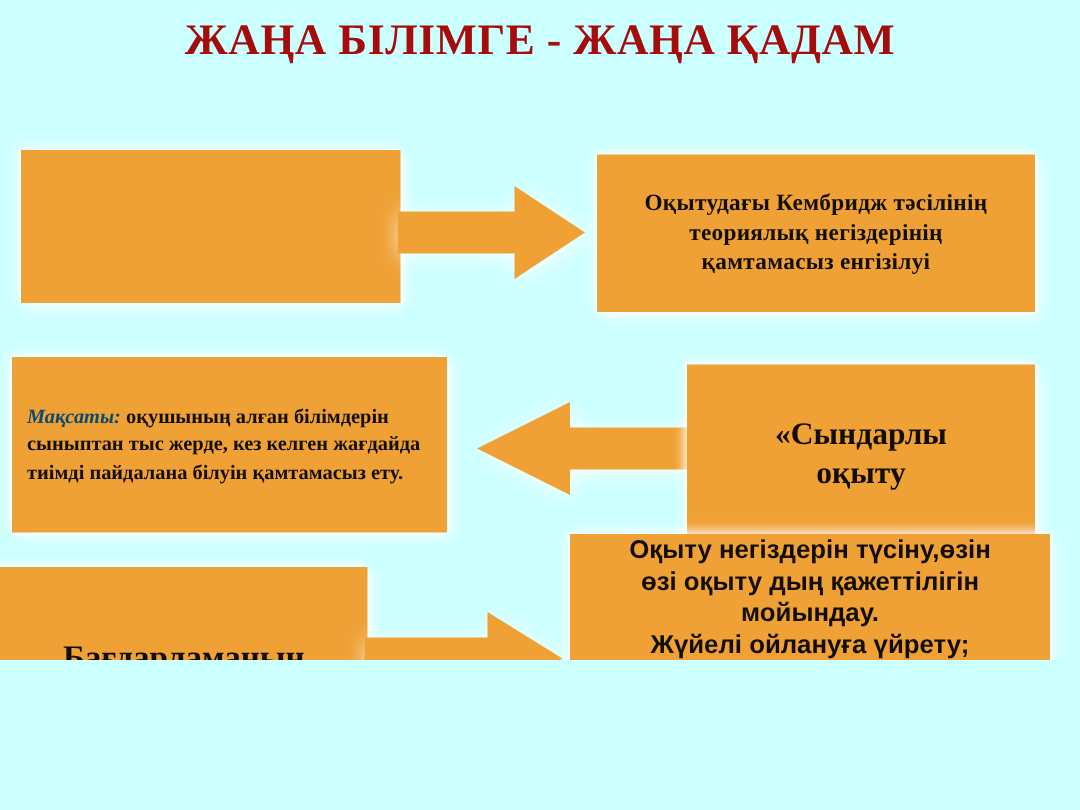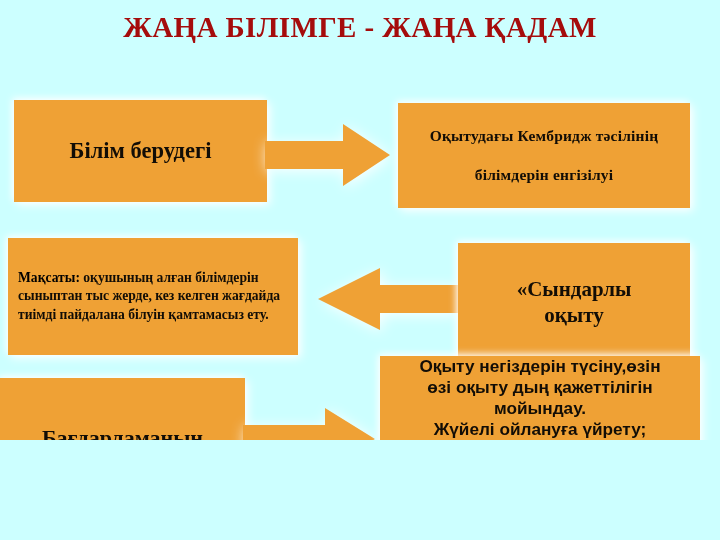--- a/index.html
+++ b/index.html
@@ -77,21 +77,21 @@
   }
   #box-goal {
     left: 8px;   top: 238px;  width: 290px; height: 117px;
     font-size: 13.6px;
     padding: 6px 8px 6px 10px;
     text-align: left;
     justify-content: flex-start;
     line-height: 1.33;
   }
   #box-goal .goal-text { display: block; width: 100%; }
-  .goal-label { color: #000000; }
+  .goal-label { color: #0c4a6e; font-style: italic; }
   #box-constructive {
     left: 458px; top: 243px;  width: 232px; height: 118px;
     font-size: 21px;
     padding: 0 6px;
   }
   #box-program-idea {
     left: 0px;   top: 378px;  width: 245px; height: 120px;
     font-size: 22px;
     padding: 0 6px;
     text-align: right;
@@ -122,35 +122,35 @@
 </style>
 </head>
 <body>
 
 <div class="slide">
 
   <div class="slide-title">ЖАҢА БІЛІМГЕ - ЖАҢА ҚАДАМ</div>
 
   <div class="obox serif-box" id="box-main-novelty">
     <span>
-      <span>Білім берудегі</span><br>
+      <br>
     </span>
   </div>
 
   <div class="arrow" id="arrow-top-right">
     <svg width="125" height="62" viewBox="0 0 125 62">
       <polygon points="0,17 78,17 78,0 125,31 78,62 78,45 0,45" fill="#efa135"></polygon>
     </svg>
   </div>
 
   <div class="obox serif-box" id="box-cambridge">
     <span>
       <span>Оқытудағы Кембридж  тәсілінің</span><br>
-      <br>
-      <span>білімдерін   енгізілуі</span>
+      <span>теориялық  негіздерінің</span><br>
+      <span>қамтамасыз   енгізілуі</span>
     </span>
   </div>
 
   <div class="obox serif-box" id="box-goal">
     <span class="goal-text"><span class="goal-label">Мақсаты:</span><span> оқушының  алған білімдерін  сыныптан тыс жерде, кез келген жағдайда тиімді пайдалана білуін қамтамасыз ету.</span></span>
   </div>
 
   <div class="arrow" id="arrow-mid-left">
     <svg width="140" height="62" viewBox="0 0 140 62">
       <polygon points="140,17 62,17 62,0 0,31 62,62 62,45 140,45" fill="#efa135"></polygon>

